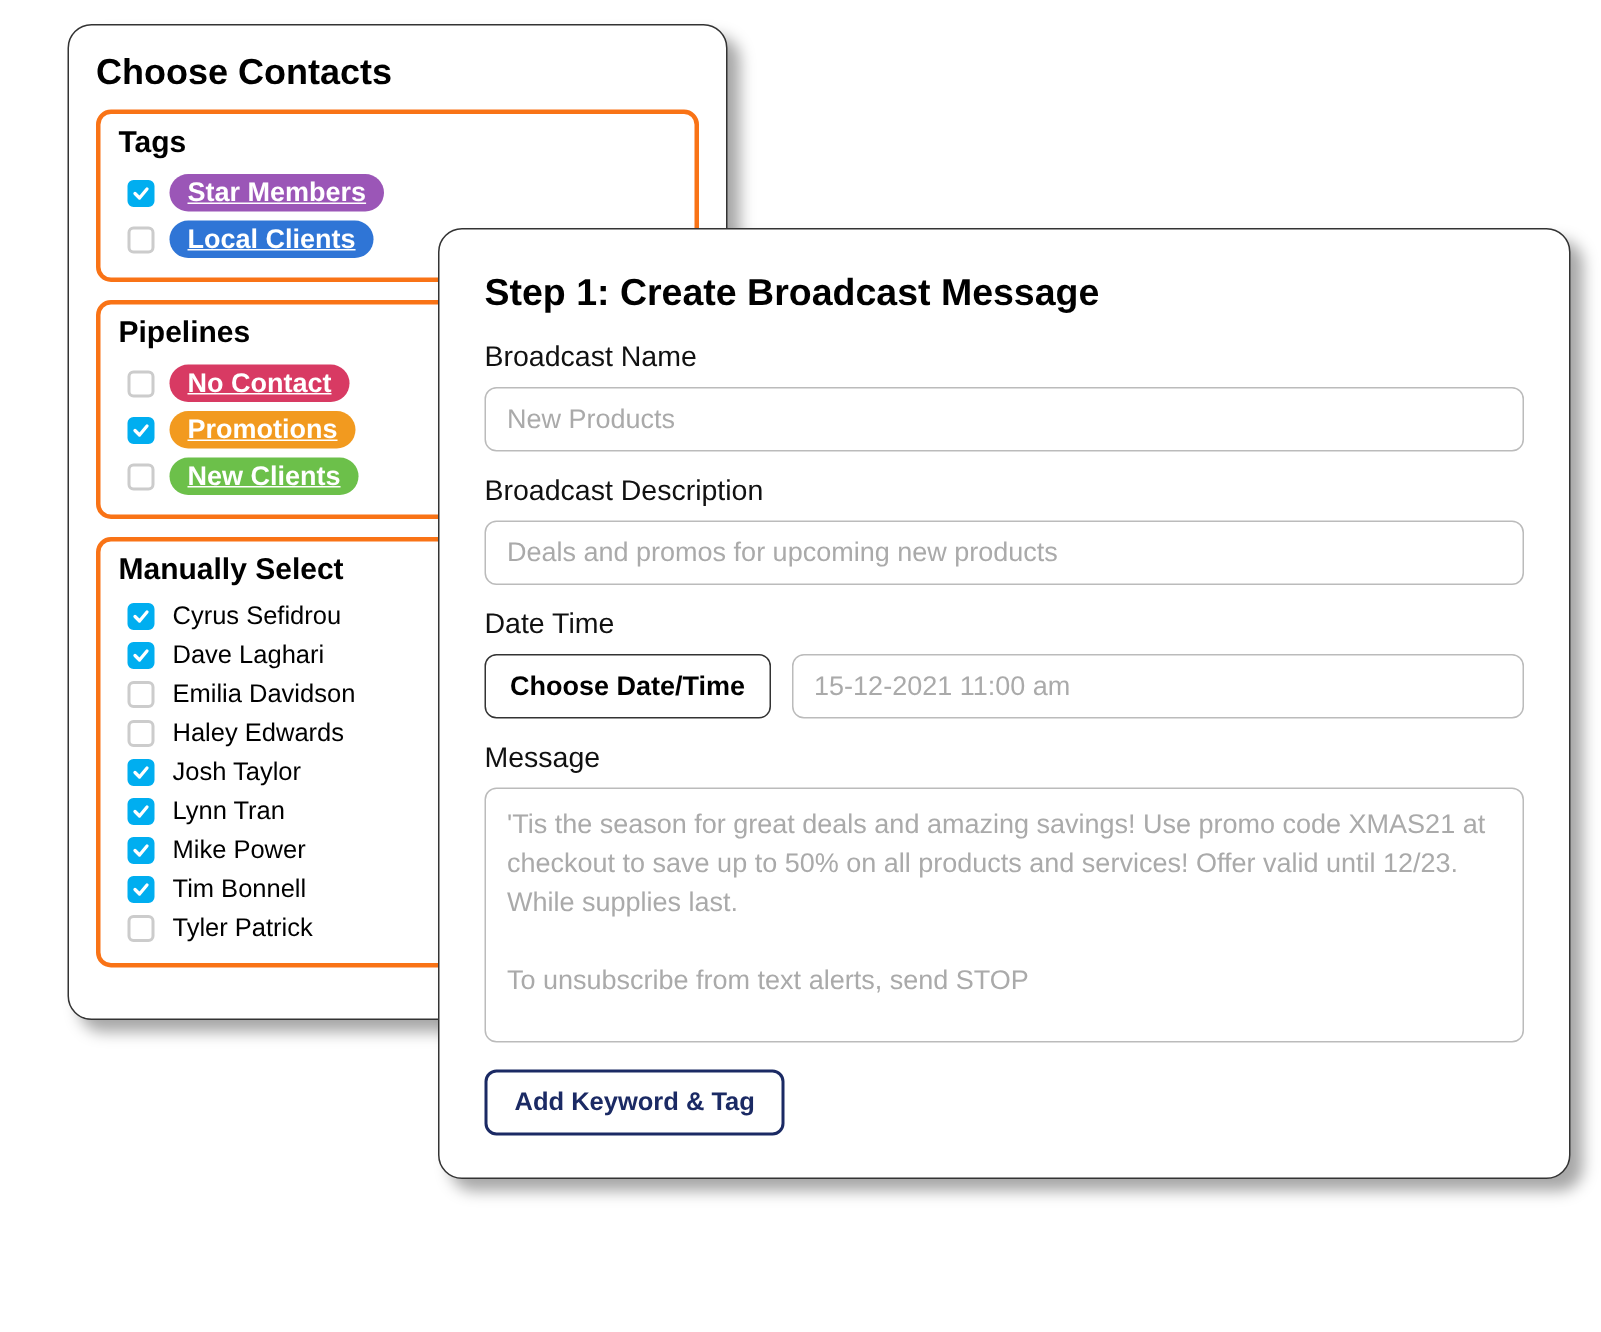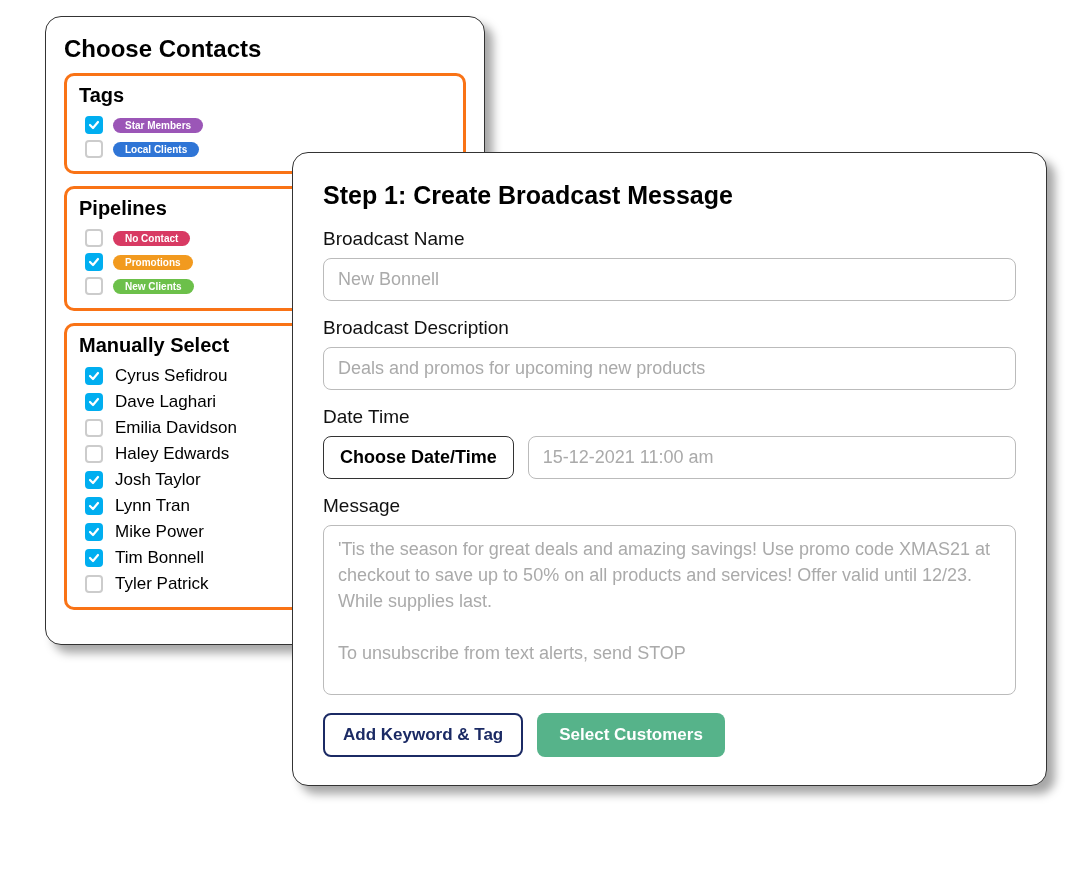--- a/index.html
+++ b/index.html
@@ -69,23 +69,24 @@
   .chk.checked {
     background: #00aef0;
     border-color: #00aef0;
   }
   .chk.checked svg { display: block; }
   .chk svg { display: none; }
   .pill {
     display: inline-block;
     padding: 2px 12px;
     border-radius: 14px;
-    font-size: 10px;
+    font-size: 18px;
     font-weight: 700;
     color: #fff;
+    text-decoration: underline;
   }
   .person-name {
     font-size: 17px;
     color: #000;
   }
   .manual .row { padding: 3px 0 3px 6px; gap: 12px; }
 
   
   .b-title {
     font-size: 25px;
@@ -266,21 +267,21 @@
         </div>
       </div>
   </div>
 </div>
 
 <div class="card card-broadcast">
   <div class="b-title">Step 1: Create Broadcast Message</div>
 
   <div class="gap-block">
     <div class="field-label">Broadcast Name</div>
-    <div class="text-input">New Bonnell</div>
+    <div class="text-input">New Products</div>
   </div>
 
   <div class="gap-block">
     <div class="field-label">Broadcast Description</div>
     <div class="text-input">Deals and promos for upcoming new products</div>
   </div>
 
   <div class="gap-block">
     <div class="field-label">Date Time</div>
     <div class="row-dt">
@@ -291,15 +292,14 @@
 
   <div class="gap-block">
     <div class="field-label">Message</div>
     <div class="text-area">'Tis the season for great deals and amazing savings! Use promo code XMAS21 at checkout to save up to 50% on all products and services! Offer valid until 12/23. While supplies last.
 
 To unsubscribe from text alerts, send STOP</div>
   </div>
 
   <div class="btn-row">
     <button class="btn-outline">Add Keyword &amp; Tag</button>
-    <button class="btn-primary">Select Customers</button>
   </div>
 </div>
 
 </body></html>

